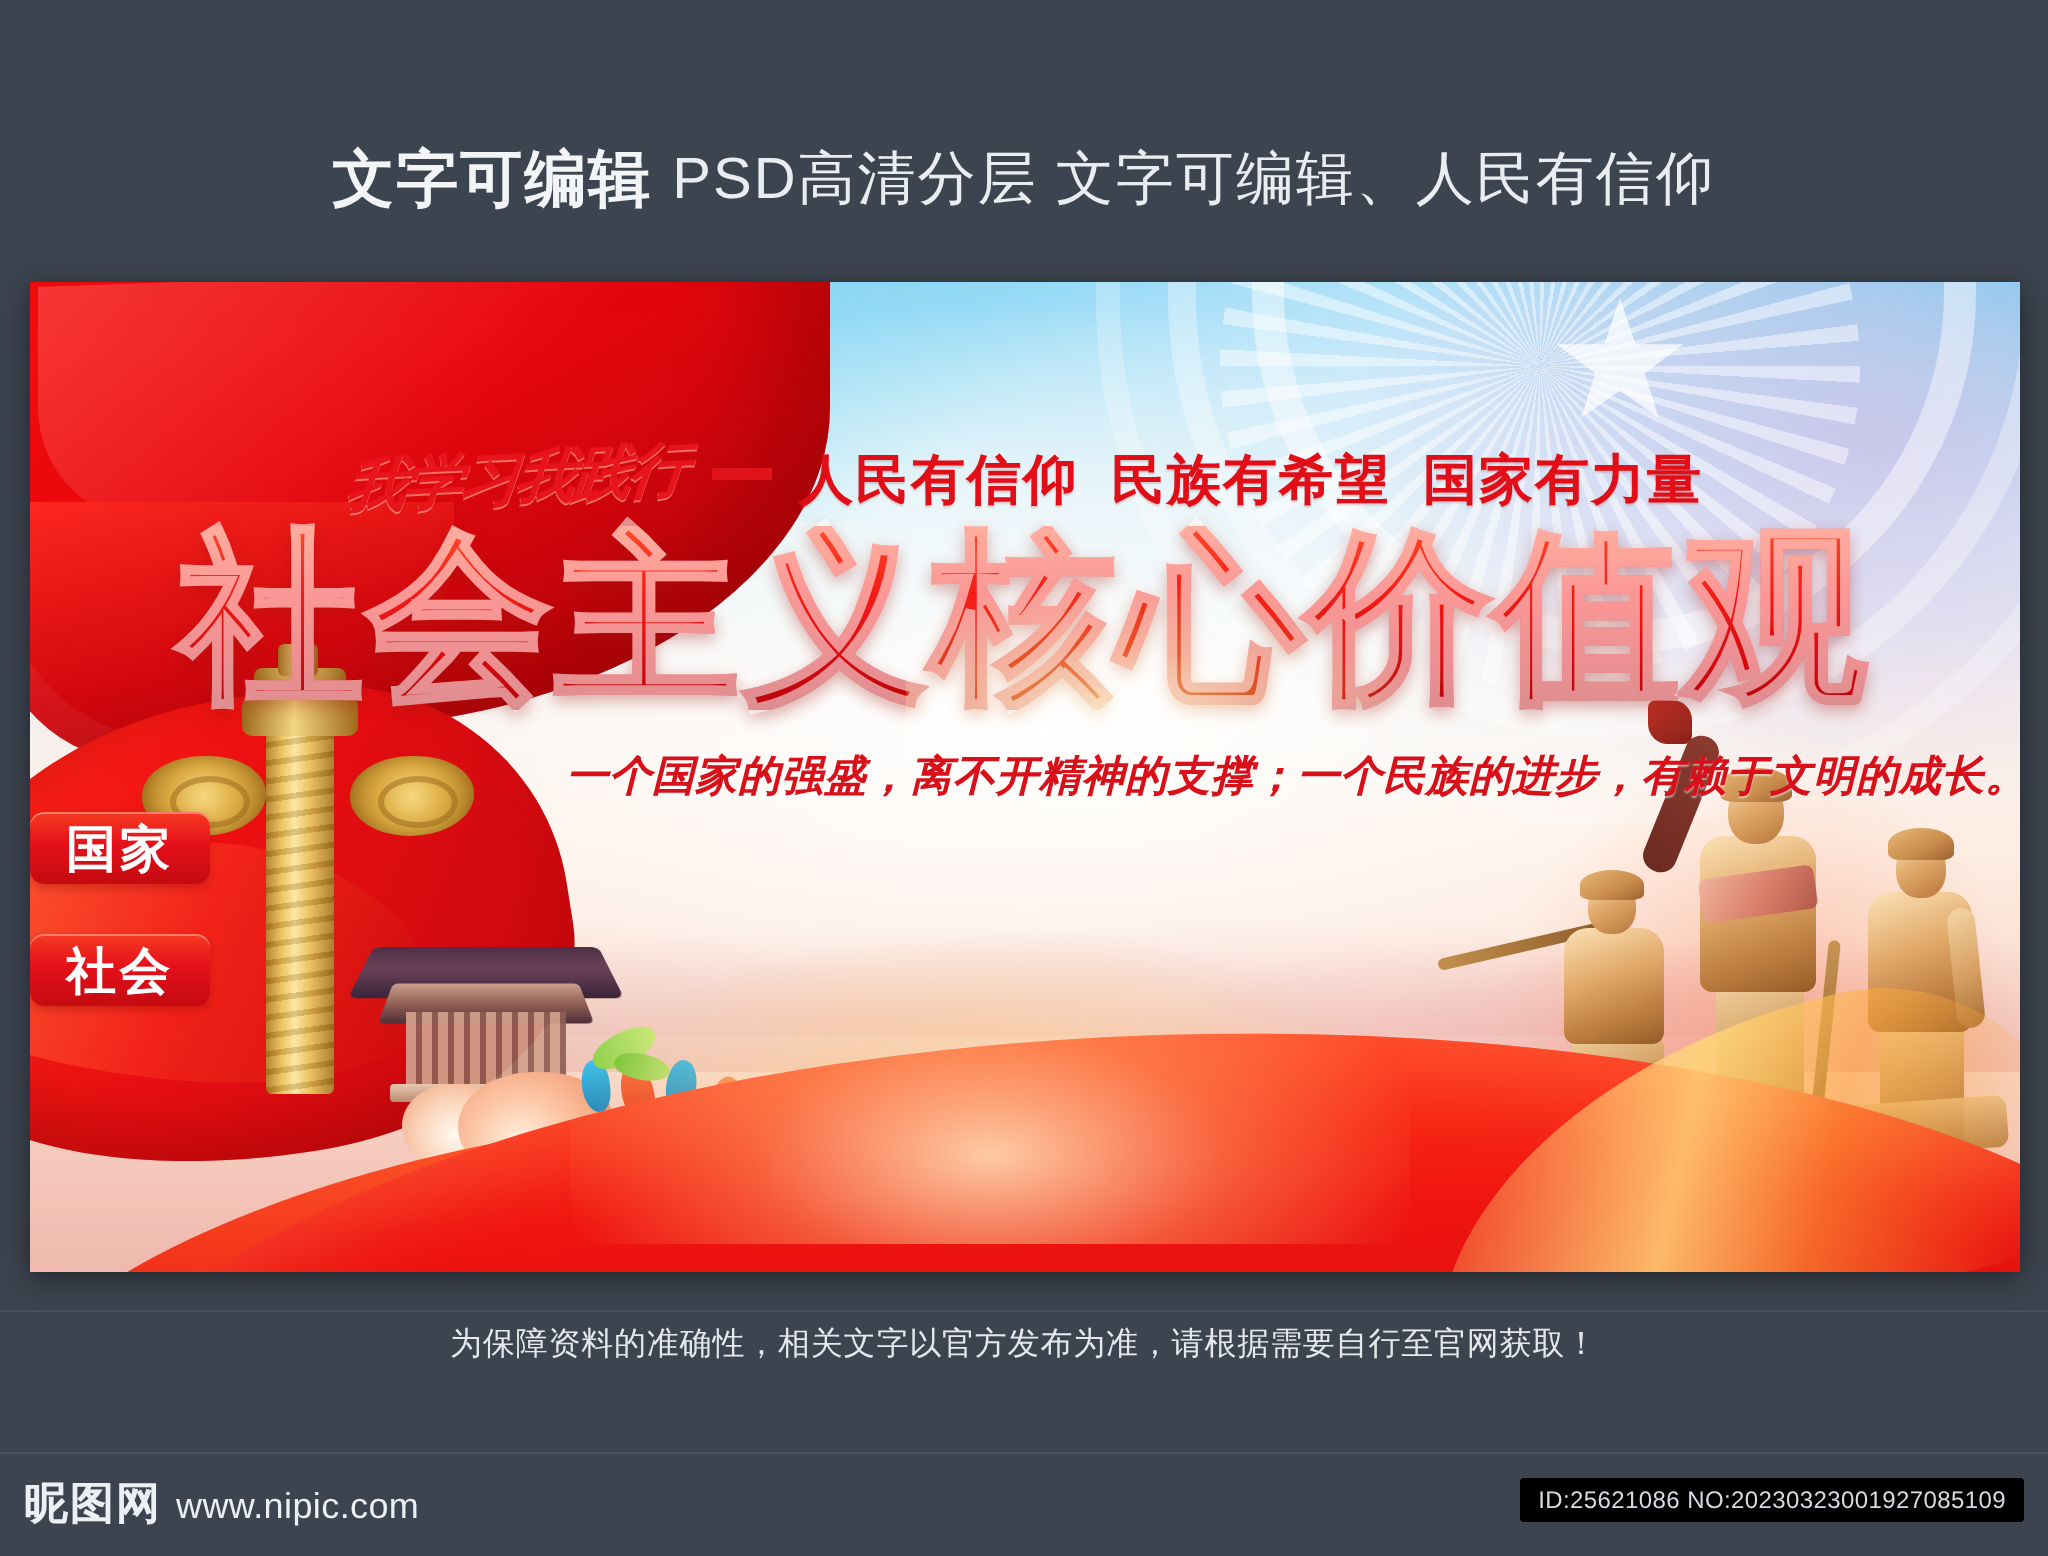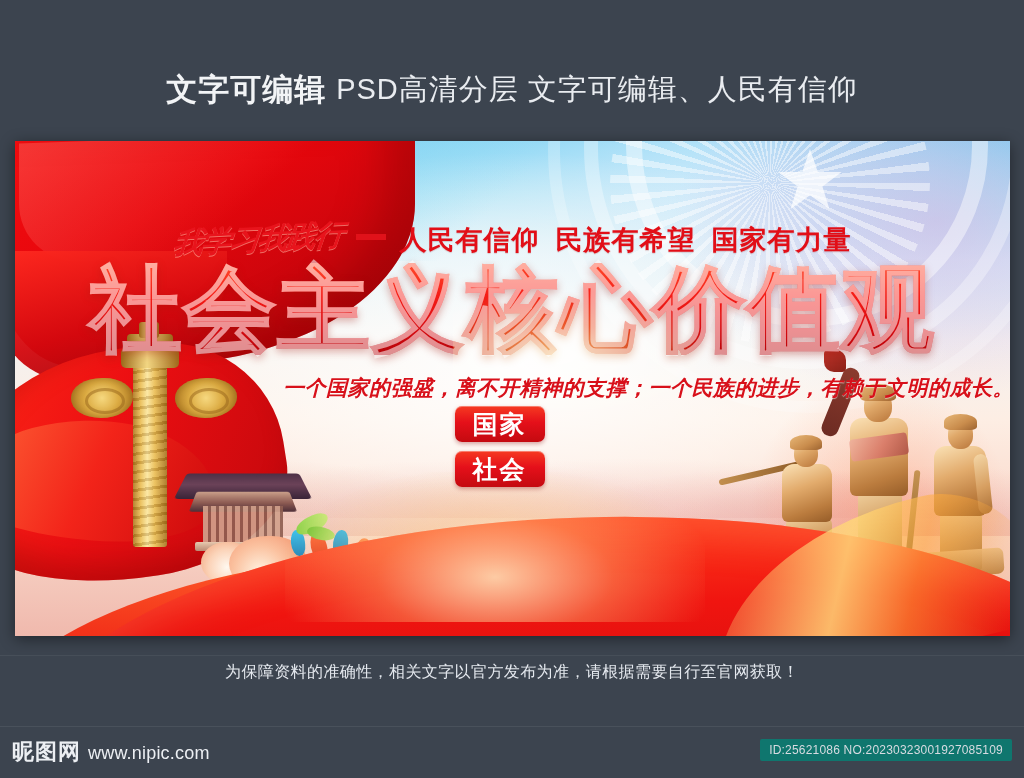--- a/index.html
+++ b/index.html
@@ -375,21 +375,21 @@
 
   .sub-line{
     position:absolute;left:4px;top:233px;width:100%;text-align:right;
     font-size:21px;font-weight:bold;color:#d8101a;letter-spacing:.5px;
     text-shadow:0 1px 1px rgba(255,255,255,.55);
     font-style:italic;
   }
 
   .rows{
     position:absolute;left:0;top:265px;width:100%;
-    display:flex;flex-direction:column;align-items:center;gap:9px;
+    display:flex;flex-direction:column;align-items:flex-start;gap:25px;
   }
   .vrow{display:flex;align-items:center;}
   .vtag{
     width:90px;height:36px;border-radius:7px;
     background:linear-gradient(180deg,#f63a21 0%,#e5101a 45%,#c40a10 100%);
     color:#fff;font-size:25px;font-weight:bold;letter-spacing:2px;
     display:flex;align-items:center;justify-content:center;
     box-shadow:0 2px 4px rgba(140,10,10,.35), inset 0 1px 0 rgba(255,255,255,.35);
     margin-right:26px;
   }
@@ -425,21 +425,21 @@
   }
   .logo-cn{
     font-size:22px;font-weight:bold;color:#eceff3;letter-spacing:1px;
     font-family:"Liberation Serif","DejaVu Serif",serif;
   }
   .logo-url{
     font-size:18px;color:#eceff3;margin-left:7px;letter-spacing:.2px;
   }
   .idbox{
     position:absolute;right:12px;top:13px;
-    background:#0f766e;color:#d7dbe1;font-size:12px;
+    background:#000000;color:#d7dbe1;font-size:12px;
     padding:4px 9px;border-radius:2px;letter-spacing:.2px;
   }
 </style>
 </head>
 <body>
 
 <div class="top-banner">
   <span class="t-bold">文字可编辑</span>
   <span class="t-light">PSD高清分层 文字可编辑、人民有信仰</span>
 </div>

